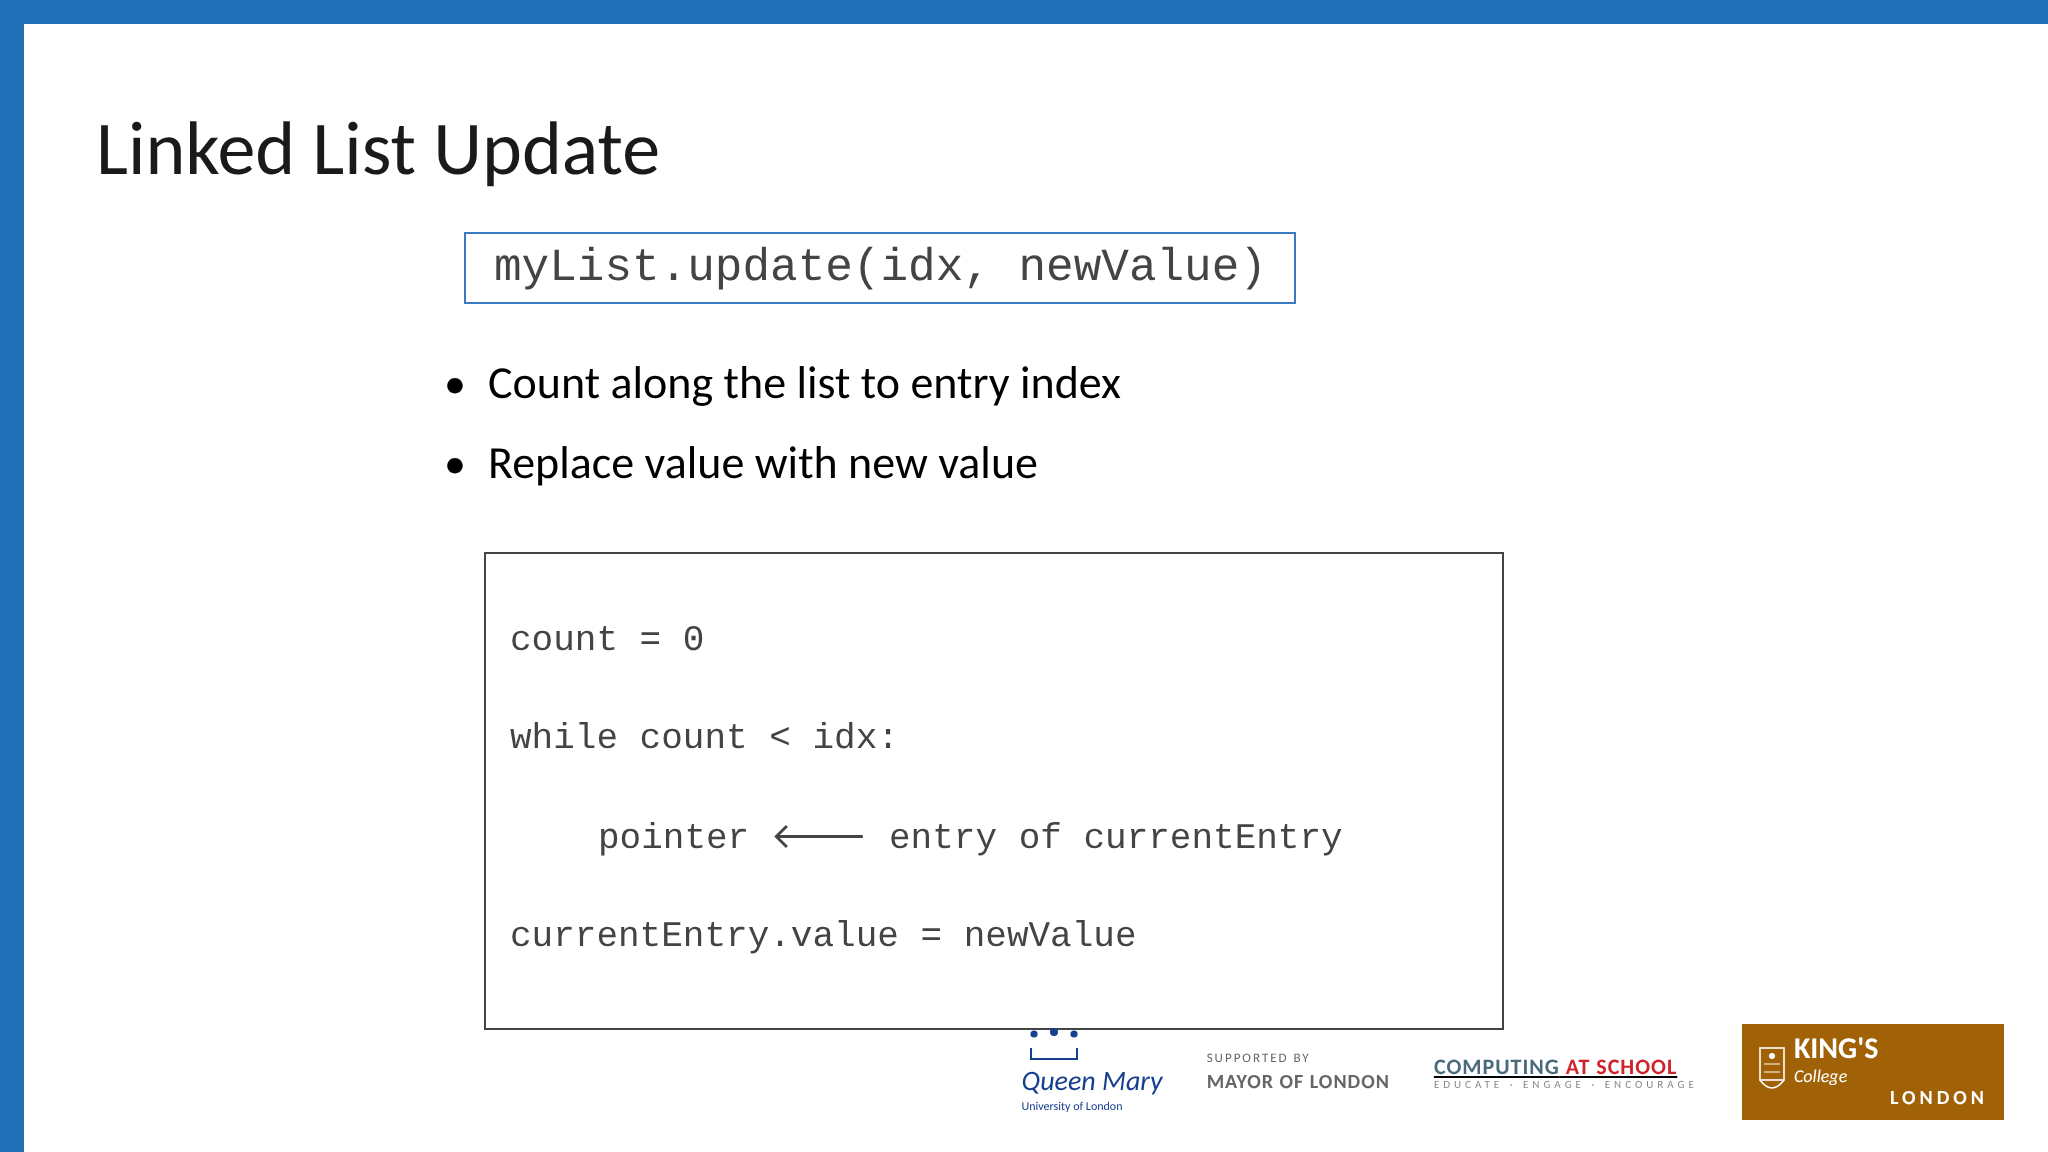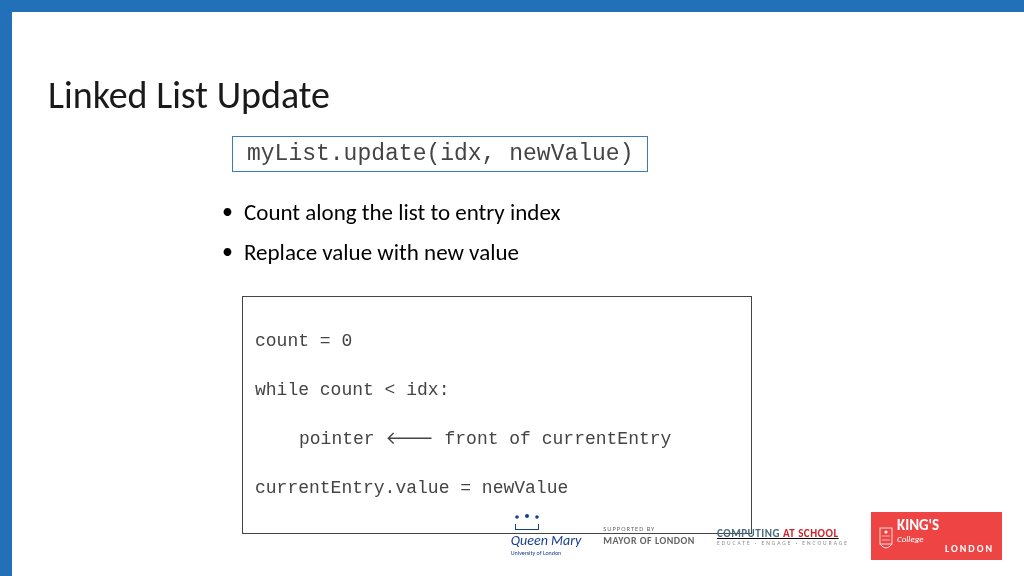--- a/index.html
+++ b/index.html
@@ -19,21 +19,21 @@
     }
     .border-left {
       position: absolute;
       top: 0; left: 0; bottom: 0;
       width: 12px;
       background: #2270b8;
     }
     .content {
       position: absolute;
       top: 12px; left: 12px; right: 0; bottom: 0;
-      padding: 60px 30px 0 30px;
+      padding: 40px 30px 0 30px;
     }
     .title {
       font-size: 38px;
       font-weight: 300;
       color: #1a1a1a;
       margin-bottom: 18px;
       margin-left: 6px;
     }
     .method-box {
       border: 1.5px solid #3a7abd;
@@ -116,25 +116,25 @@
     .mayor-sup { font-size: 6.5px; letter-spacing: 1px; margin-bottom: 1px; }
     .mayor-main { font-size: 10px; font-weight: 700; letter-spacing: 0.5px; }
     
     .cas { text-align: left; }
     .cas-main { font-size: 11px; font-weight: 800; letter-spacing: 0.5px; text-decoration: underline; }
     .cas-comp { color: #4a6b7c; }
     .cas-at { color: #d1232a; }
     .cas-sub { font-size: 5.5px; color: #888; letter-spacing: 2px; margin-top: 0px; }
     
     .kcl {
-      background: #ef4444;
+      background: #a16207;
       color: #fff;
       padding: 6px 8px 6px 8px;
       display: flex;
-      align-items: flex-end;
+      align-items: center;
       gap: 4px;
     }
     .kcl-text { line-height: 1.05; }
     .kcl-king { font-size: 15px; font-weight: 700; }
     .kcl-college { font-size: 9px; font-style: italic; }
     .kcl-london { font-size: 10px; letter-spacing: 2px; font-weight: 700; padding-left: 48px; }
     .kcl-crest {
       width: 14px;
       height: 28px;
       position: relative;
@@ -153,21 +153,21 @@
   <div class="method-box">myList.update(idx, newValue)</div>
 
   <ul class="bullets">
     <li>Count along the list to entry index</li>
     <li>Replace value with new value</li>
   </ul>
 
   <div class="code-box">
     <span class="code-line">count = 0</span>
     <span class="code-line">while count &lt; idx:</span>
-    <span class="code-line code-indent"><span>pointer </span><span class="arrow-left">🡐</span><span> front of currentEntry</span></span>
+    <span class="code-line code-indent"><span>pointer </span><span class="arrow-left">🡐</span><span> entry of currentEntry</span></span>
     <span class="code-line">currentEntry.value = newValue</span>
   </div>
 </div>
 
 <div class="footer">
 
   <div class="logo qm-logo">
     <div class="qm-crown">
       <svg width="32" height="10" viewBox="0 0 32 10">
         <circle cx="6" cy="3" r="1.8" fill="#163f8f"></circle>

